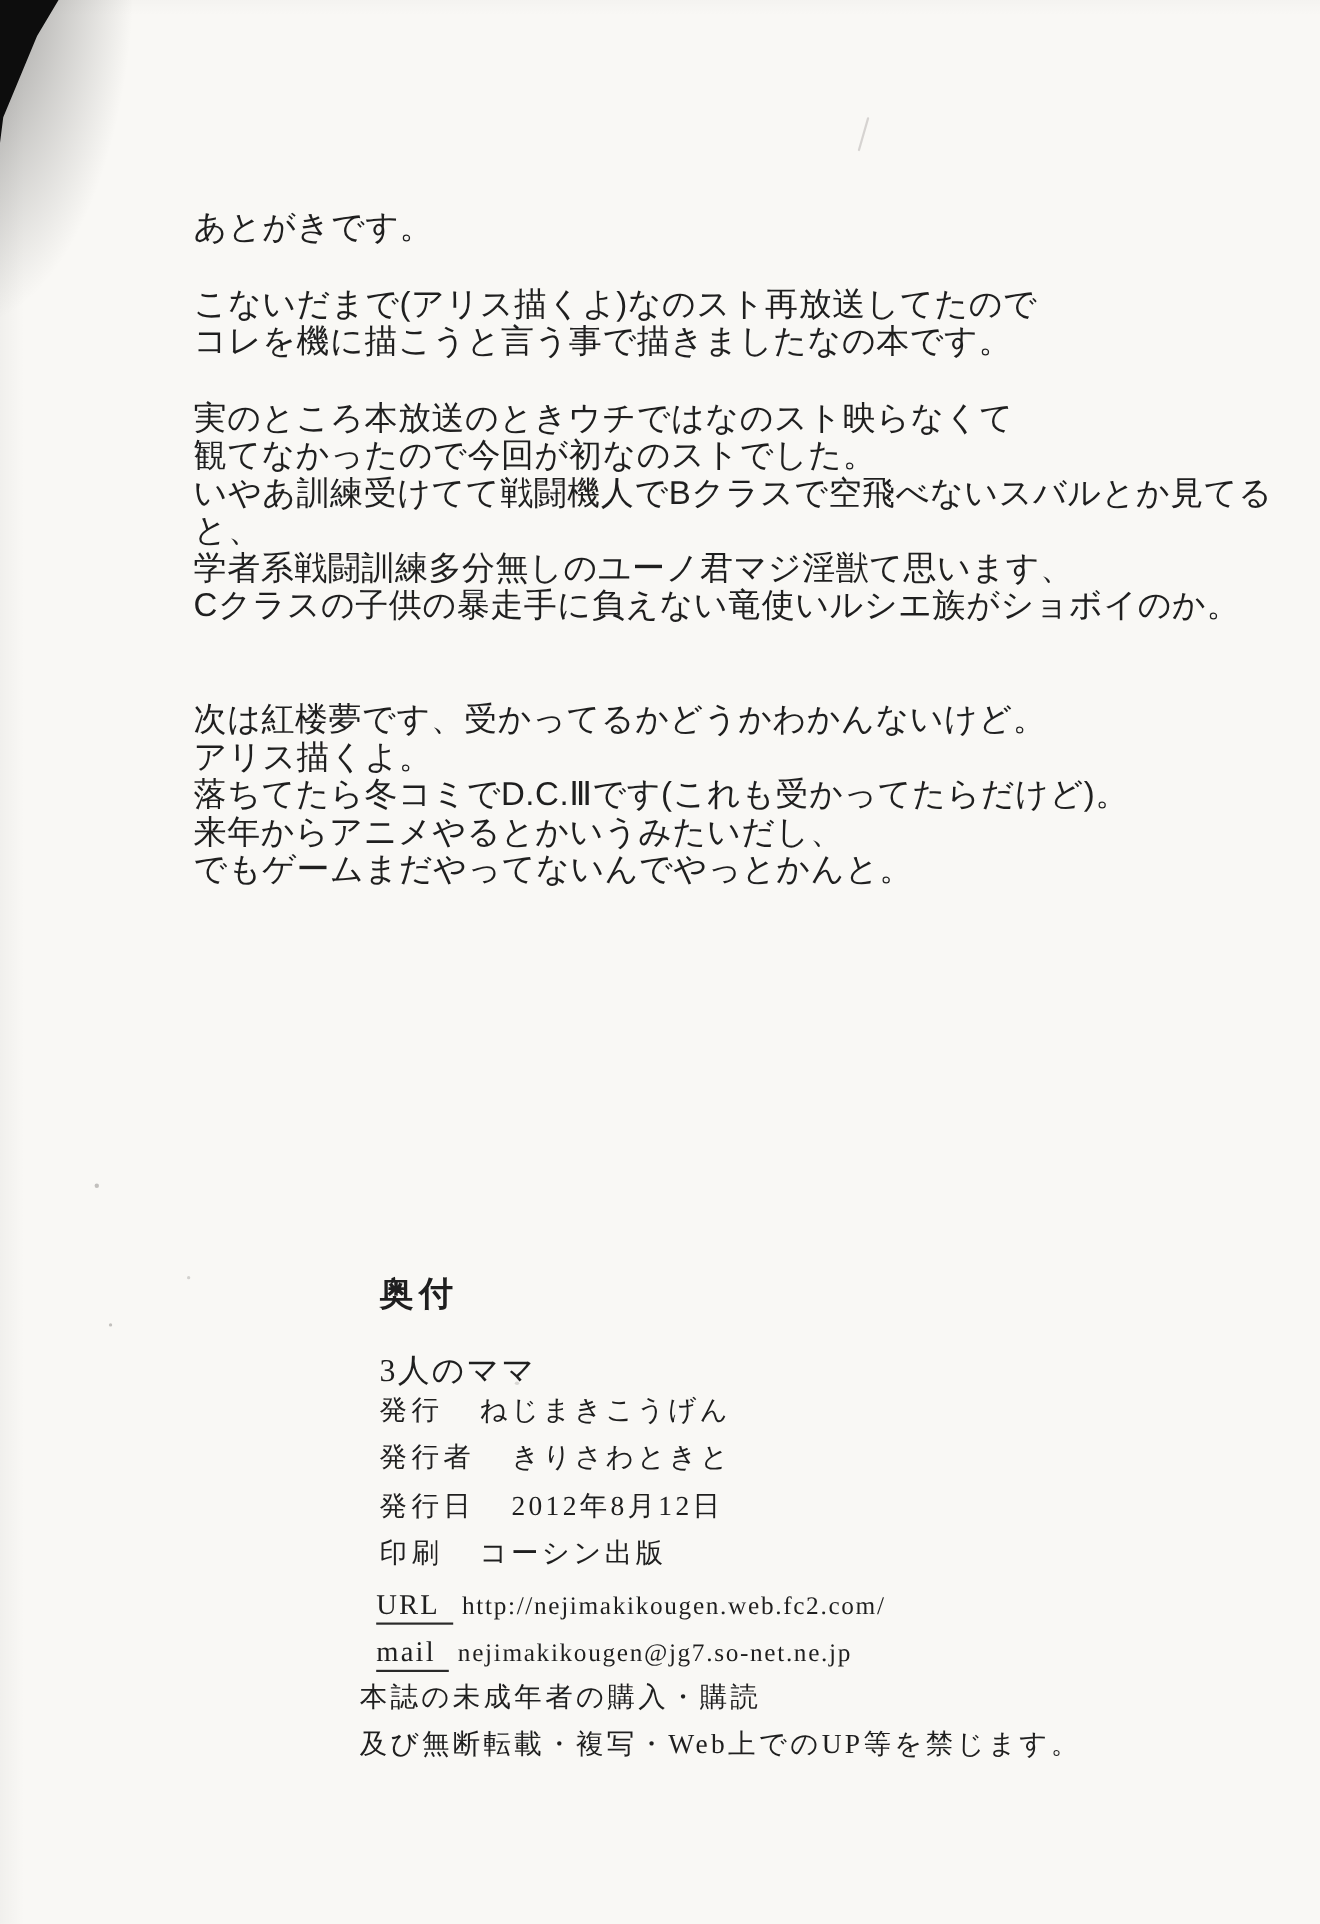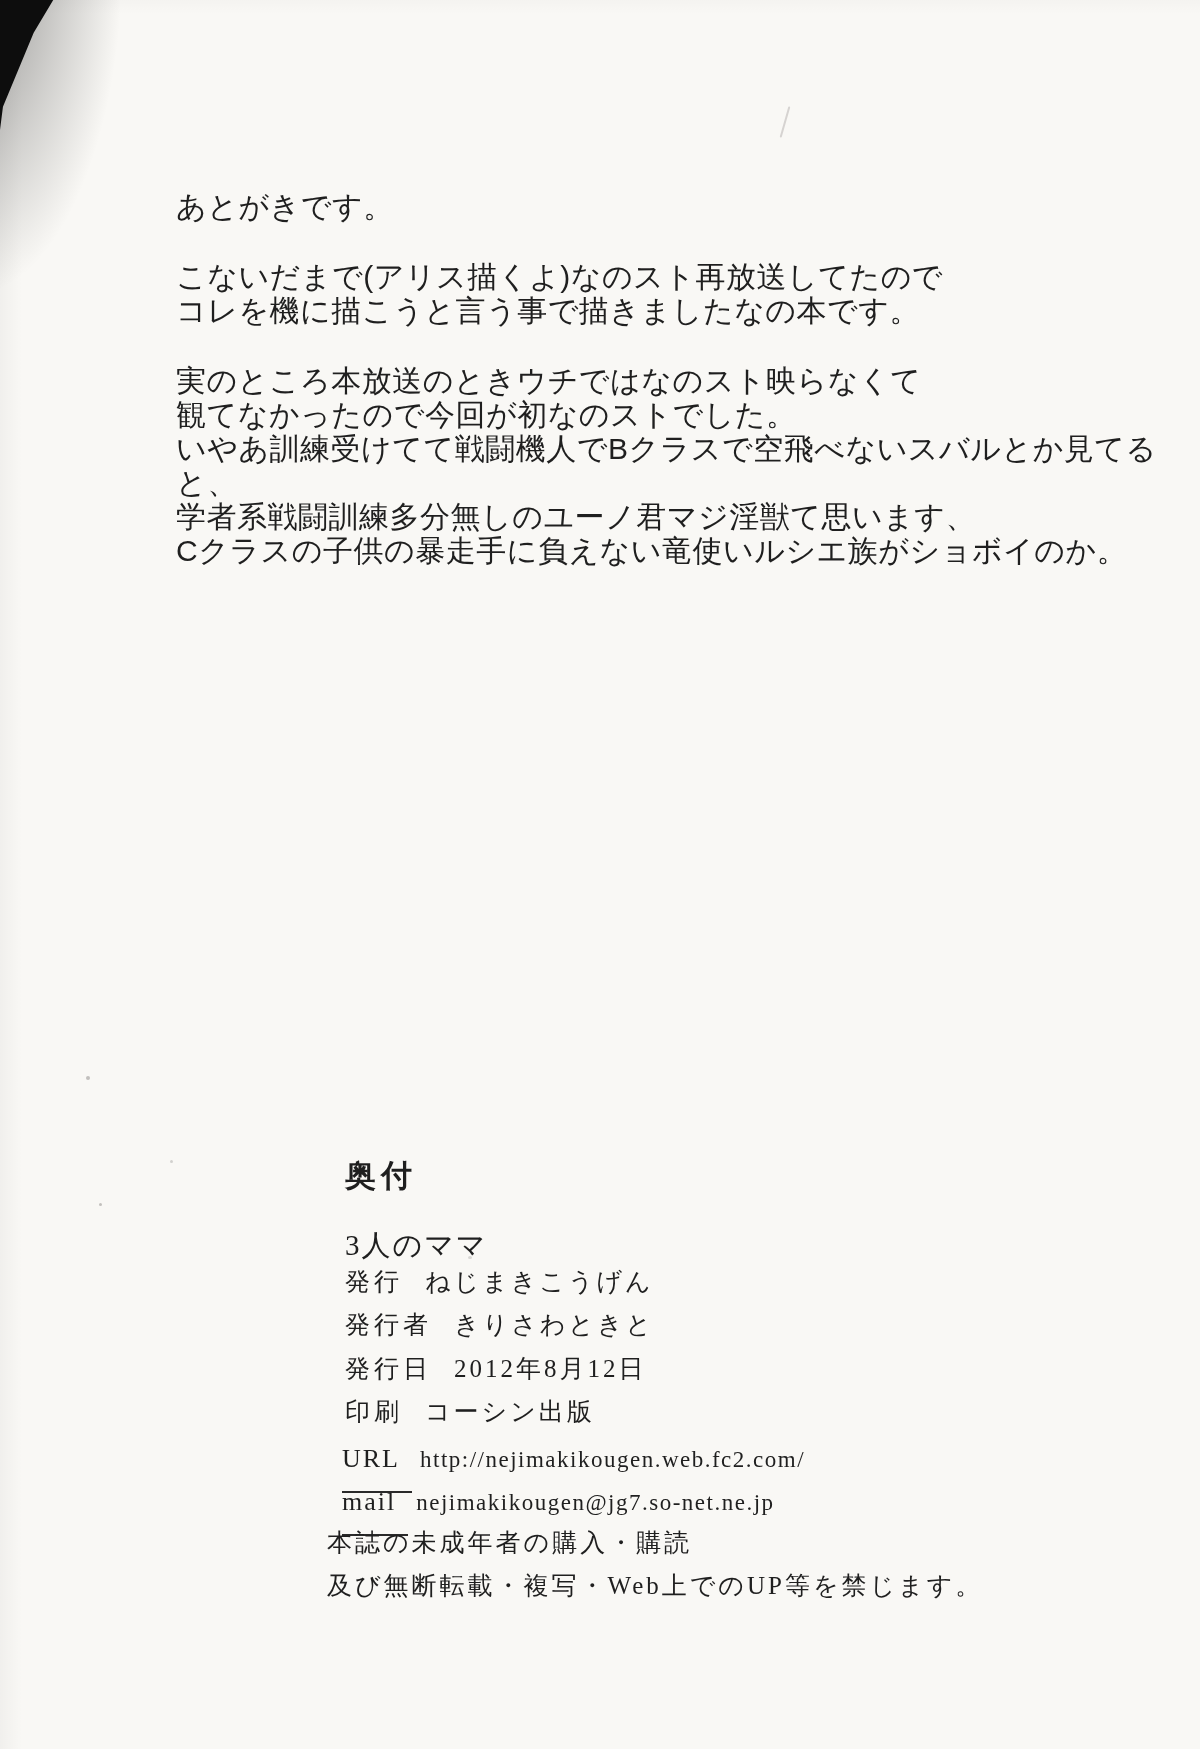--- a/index.html
+++ b/index.html
@@ -49,31 +49,31 @@
   }
   .para + .para { margin-top:36px; }
   .para.big-gap { margin-top:70px; }
 
   
   .colo { font-family:"Liberation Serif", serif; color:var(--ink); position:absolute; white-space:nowrap; }
   .colo-heading { left:345px; top:1155px; font-size:31px; font-weight:bold; letter-spacing:5px; }
   .colo-title   { left:345px; top:1226px; font-size:29px; letter-spacing:2px; }
   .c-row        { left:345px; font-size:25px; }
   .c-row .c-label { letter-spacing:4px; }
-  .c-row .c-value { margin-left:22px; letter-spacing:3px; }
+  .c-row .c-value { margin-left:33px; letter-spacing:3px; }
   .c-row.r0 { top:1265px; }
   .c-row.r1 { top:1308px; }
   .c-row.r2 { top:1352px; }
   .c-row.r3 { top:1395px; }
   .c-row.latin { left:342px; }
   .c-row.r4 { top:1444px; }
   .c-row.r5 { top:1487px; }
   .c-row.latin .c-label {
     font-size:26px; letter-spacing:2px;
-    border-bottom:2px solid #2a2a2a; padding-right:12px; padding-bottom:18px;
+    border-bottom:2px solid #2a2a2a; padding-right:12px; padding-bottom:2px;
   }
   .c-row.latin .c-value { font-size:23px; letter-spacing:1.5px; margin-left:8px; }
   .c-notice { left:327px; font-size:25px; letter-spacing:3px; }
   .c-notice.n0 { top:1526px; }
   .c-notice.n1 { top:1569px; }
 </style>
 </head>
 <body>
 
 <div class="corner-halo"></div>
@@ -92,20 +92,27 @@
     <div class="line">こないだまで(アリス描くよ)なのスト再放送してたので</div>
     <div class="line">コレを機に描こうと言う事で描きましたなの本です。</div>
   </div>
   <div class="para">
     <div class="line">実のところ本放送のときウチではなのスト映らなくて</div>
     <div class="line">観てなかったので今回が初なのストでした。</div>
     <div class="line">いやあ訓練受けてて戦闘機人でBクラスで空飛べないスバルとか見てると、</div>
     <div class="line">学者系戦闘訓練多分無しのユーノ君マジ淫獣て思います、</div>
     <div class="line">Cクラスの子供の暴走手に負えない竜使いルシエ族がショボイのか。</div>
   </div>
+  <div class="para big-gap">
+    <div class="line">次は紅楼夢です、受かってるかどうかわかんないけど。</div>
+    <div class="line">アリス描くよ。</div>
+    <div class="line">落ちてたら冬コミでD.C.Ⅲです(これも受かってたらだけど)。</div>
+    <div class="line">来年からアニメやるとかいうみたいだし、</div>
+    <div class="line">でもゲームまだやってないんでやっとかんと。</div>
+  </div>
 </main>
 
 <section>
   <h2 class="colo colo-heading">奥付</h2>
   <div class="colo colo-title">3人のママ</div>
 
   <div class="colo c-row r0">
     <span class="c-label">発行</span><span class="c-value">ねじまきこうげん</span>
   </div>
   <div class="colo c-row r1">

